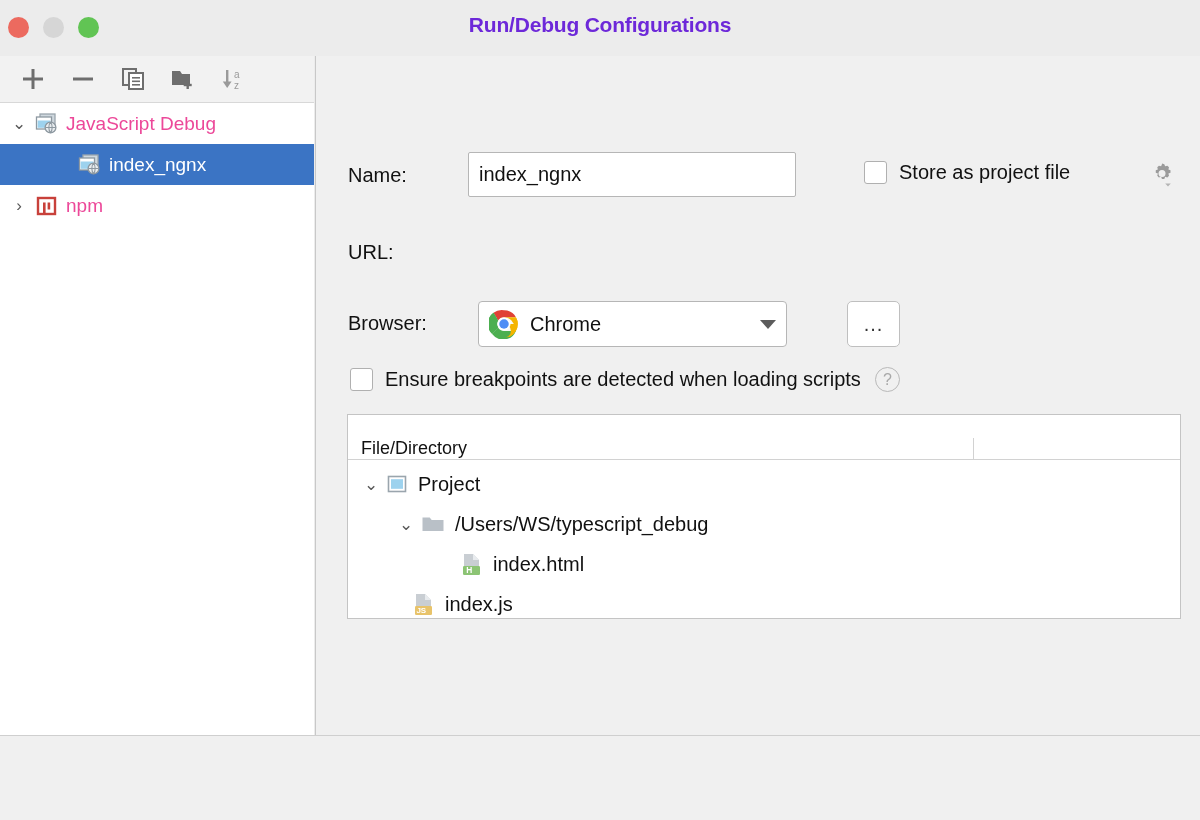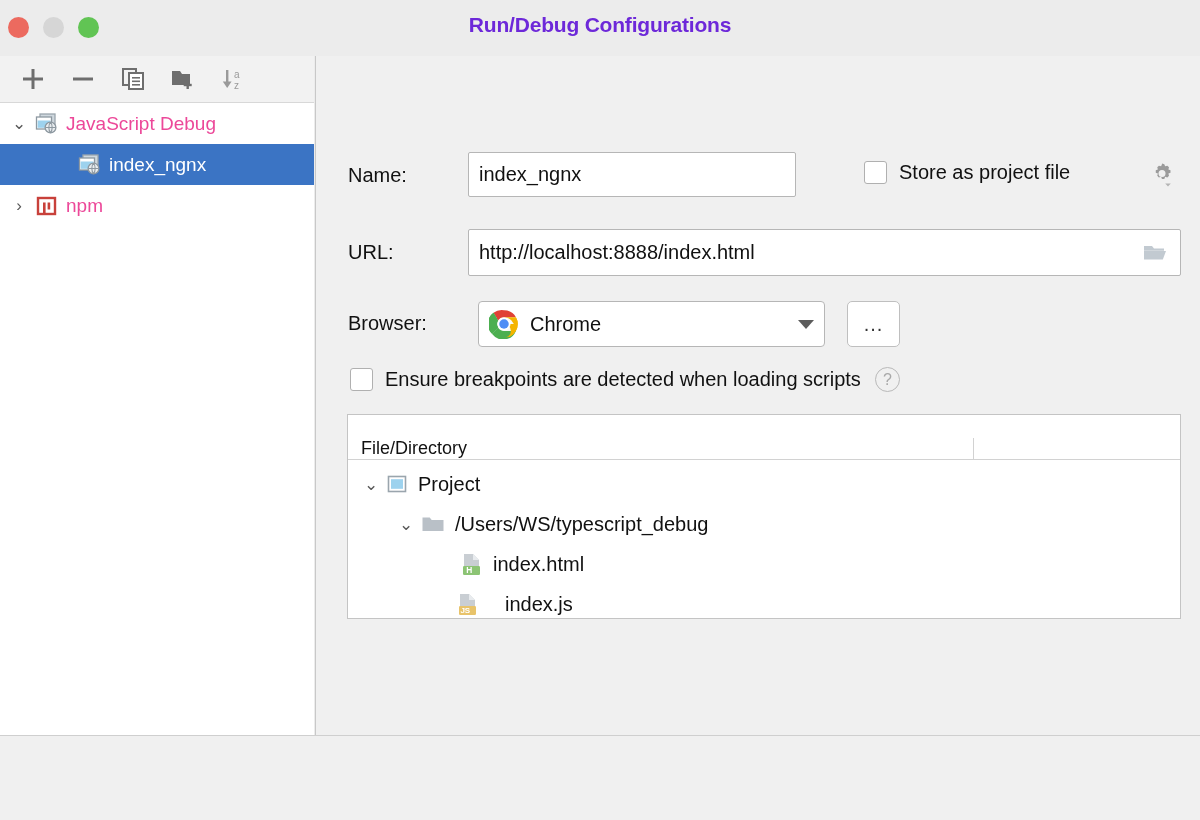--- a/index.html
+++ b/index.html
@@ -274,32 +274,23 @@
   </div>
   <div class="gear-wrap" style="left:832px; top:103px;">
     <svg width="28" height="30" viewBox="0 0 28 30">
       <path d="M14 4.6 l2.3 .55 .85 2.1 2.2-.6 1.65 1.65 -.6 2.2 2.1 .85 .0 2.34 -2.1 .85 .6 2.2 -1.65 1.65 -2.2-.6 -.85 2.1 -2.34 0 -.85-2.1 -2.2 .6 -1.65-1.65 .6-2.2 -2.1-.85 0-2.34 2.1-.85 -.6-2.2 1.65-1.65 2.2 .6 .85-2.1z" fill="#9b9b9b"></path>
       <circle cx="14" cy="14.5" r="3.5" fill="#f0f0f0"></circle>
       <path d="M17.2 24.5 L22.8 24.5 L20 27.6 Z" fill="#b4b4b4"></path>
     </svg>
   </div>
 
   <div class="row-label" style="left:32px; top:185px;">URL:</div>
-  <div class="textfield" style="left:152px; top:173px; width:713px; height:47px;">
-    <span class="val">http://localhost:8888/index.html</span>
-    <span class="field-icon">
-      <svg width="28" height="24" viewBox="0 0 28 24">
-        <path d="M2 5h8l2 2.6h10v2.2H2z" fill="#c2cad1"></path>
-        <path d="M2 10h22l-3.2 8.4H2z" fill="#c2cad1"></path>
-      </svg>
-    </span>
-  </div>
 
   <div class="row-label" style="left:32px; top:256px;">Browser:</div>
-  <div class="combo" style="left:162px; top:245px; width:347px; height:46px;">
+  <div class="combo" style="left:162px; top:245px; width:309px; height:46px;">
     <span style="display:flex;align-items:center;margin-right:11px;">
       <svg width="30" height="30" viewBox="0 0 48 48">
         <circle cx="24" cy="24" r="22" fill="#f7f7f7"></circle>
         <path d="M24 2a22 22 0 0 1 19.05 11H24a11 11 0 0 0-9.53 5.5L7.2 6.1A21.95 21.95 0 0 1 24 2z" fill="#e04135"></path>
         <path d="M7.2 6.1l7.27 12.4A11 11 0 0 0 14.47 29.5L5 40A22 22 0 0 1 7.2 6.1z" fill="#4caf50"></path>
         <path d="M5 40l9.47-10.5A11 11 0 0 0 24 35h19.05A22 22 0 0 1 5 40z" fill="#4caf50"></path>
         <path d="M43.05 13A22 22 0 0 1 24 46a11 11 0 0 0 0-22h19.05z" fill="#f4b400"></path>
         <path d="M24 13h19.05A22 22 0 0 1 24 46 11 11 0 1 0 24 13z" fill="#f4b400"></path>
         <path d="M14.47 18.5A11 11 0 0 1 24 13h19.05a22 22 0 0 1 .01 0" fill="none"></path>
         <path d="M5.2 39.4A22 22 0 0 1 7.2 6.1l7.27 12.4a11 11 0 0 0 .2 11.2z" fill="#4caf50"></path>
@@ -353,21 +344,21 @@
           <svg width="23" height="24" viewBox="0 0 23 24">
             <path d="M4 2h9l6 6v14H4z" fill="#c9ced3"></path>
             <path d="M13 2l6 6h-6z" fill="#e8ebee"></path>
             <rect x="3" y="14" width="17" height="9" rx="1.2" fill="#8cc474"></rect>
             <text x="6.2" y="21.4" font-family="Liberation Sans, sans-serif" font-size="8.4" font-weight="bold" fill="#ffffff">H</text>
           </svg>
         </span>
         <span>index.html</span>
       </div>
 
-      <div class="trow" style="padding-left:108px;gap:16px;">
+      <div class="trow" style="padding-left:64px;">
         <span class="ic">
           <svg width="23" height="24" viewBox="0 0 23 24">
             <path d="M4 2h9l6 6v14H4z" fill="#c9ced3"></path>
             <path d="M13 2l6 6h-6z" fill="#e8ebee"></path>
             <rect x="3" y="14" width="17" height="9" rx="1.2" fill="#e8c36a"></rect>
             <text x="4.4" y="21.3" font-family="Liberation Sans, sans-serif" font-size="8" font-weight="bold" fill="#ffffff">JS</text>
           </svg>
         </span>
         <span>index.js</span>
       </div>

